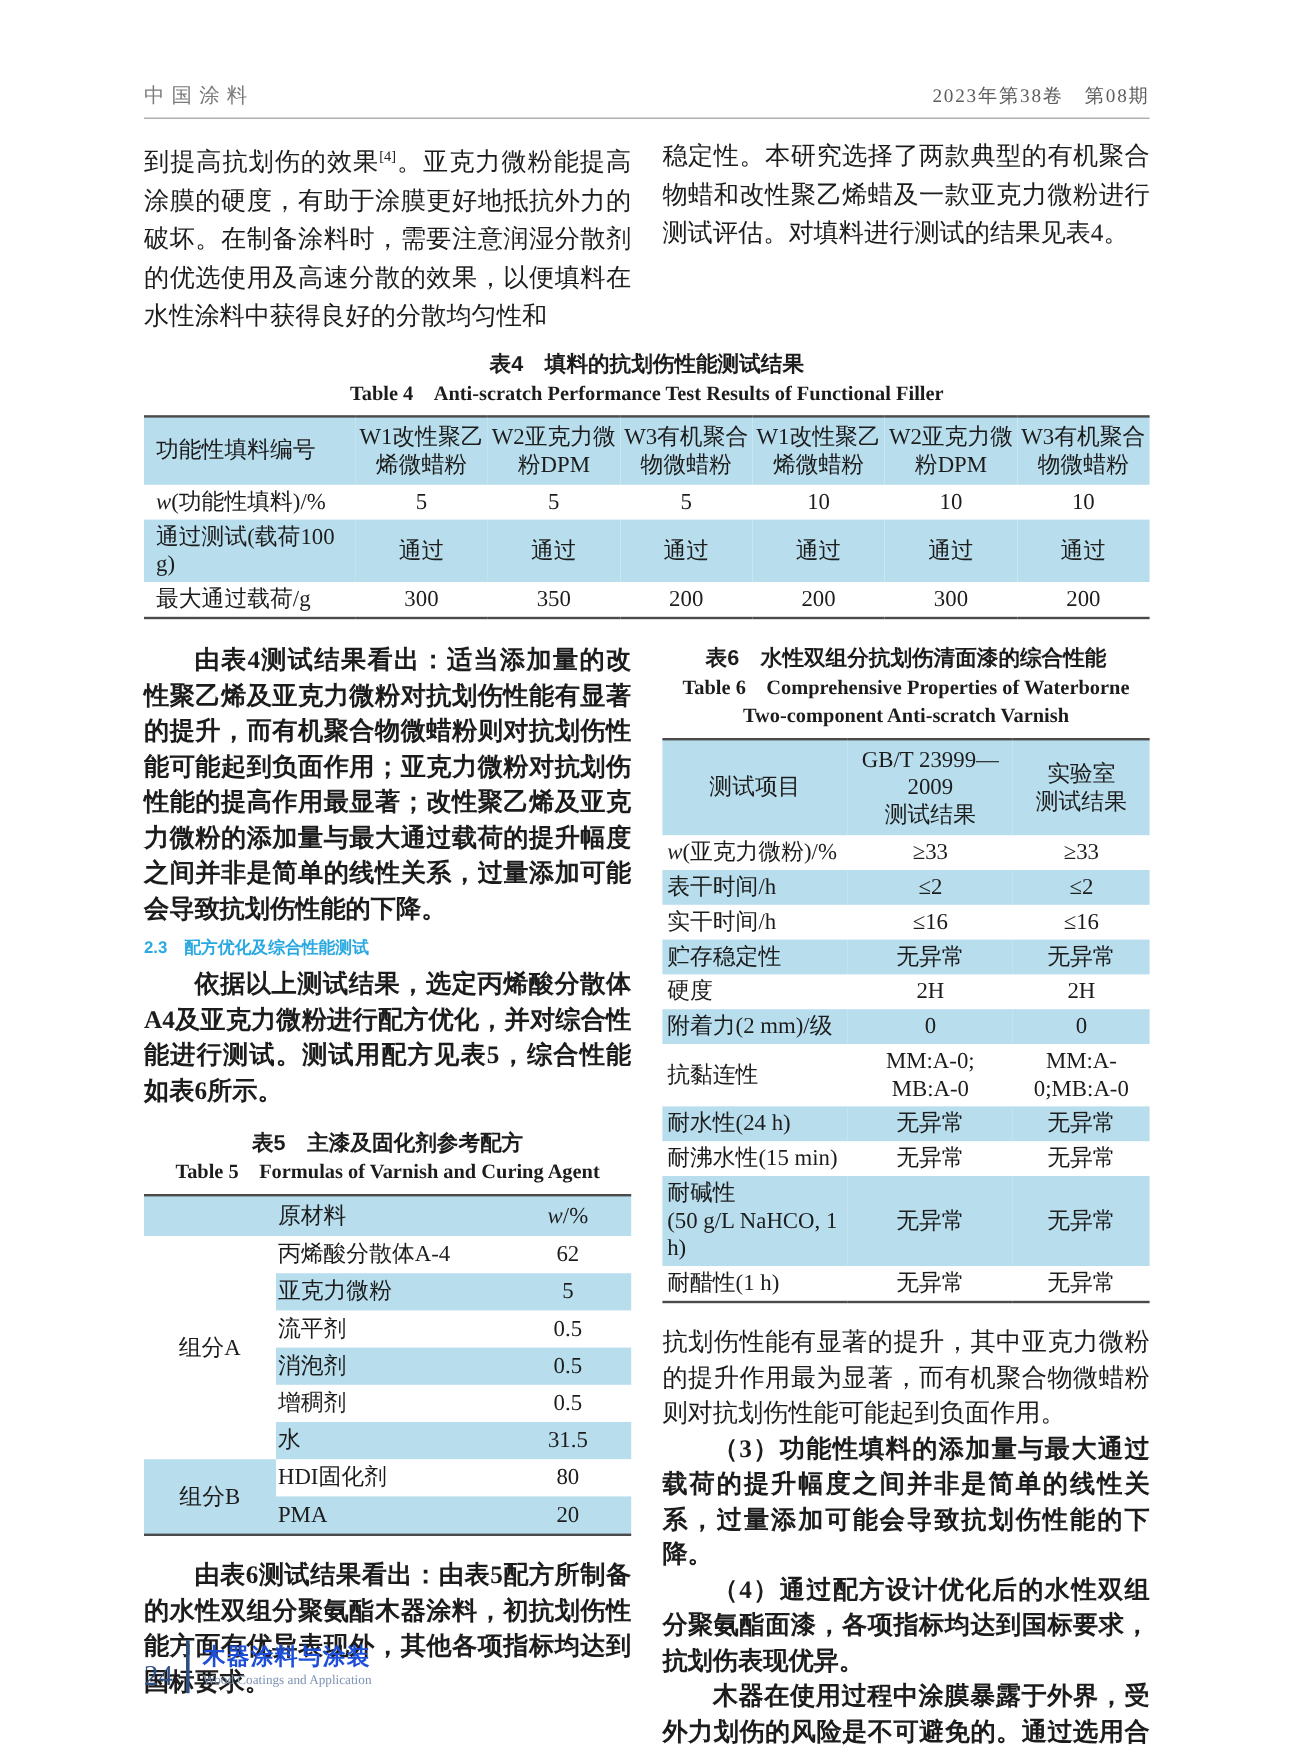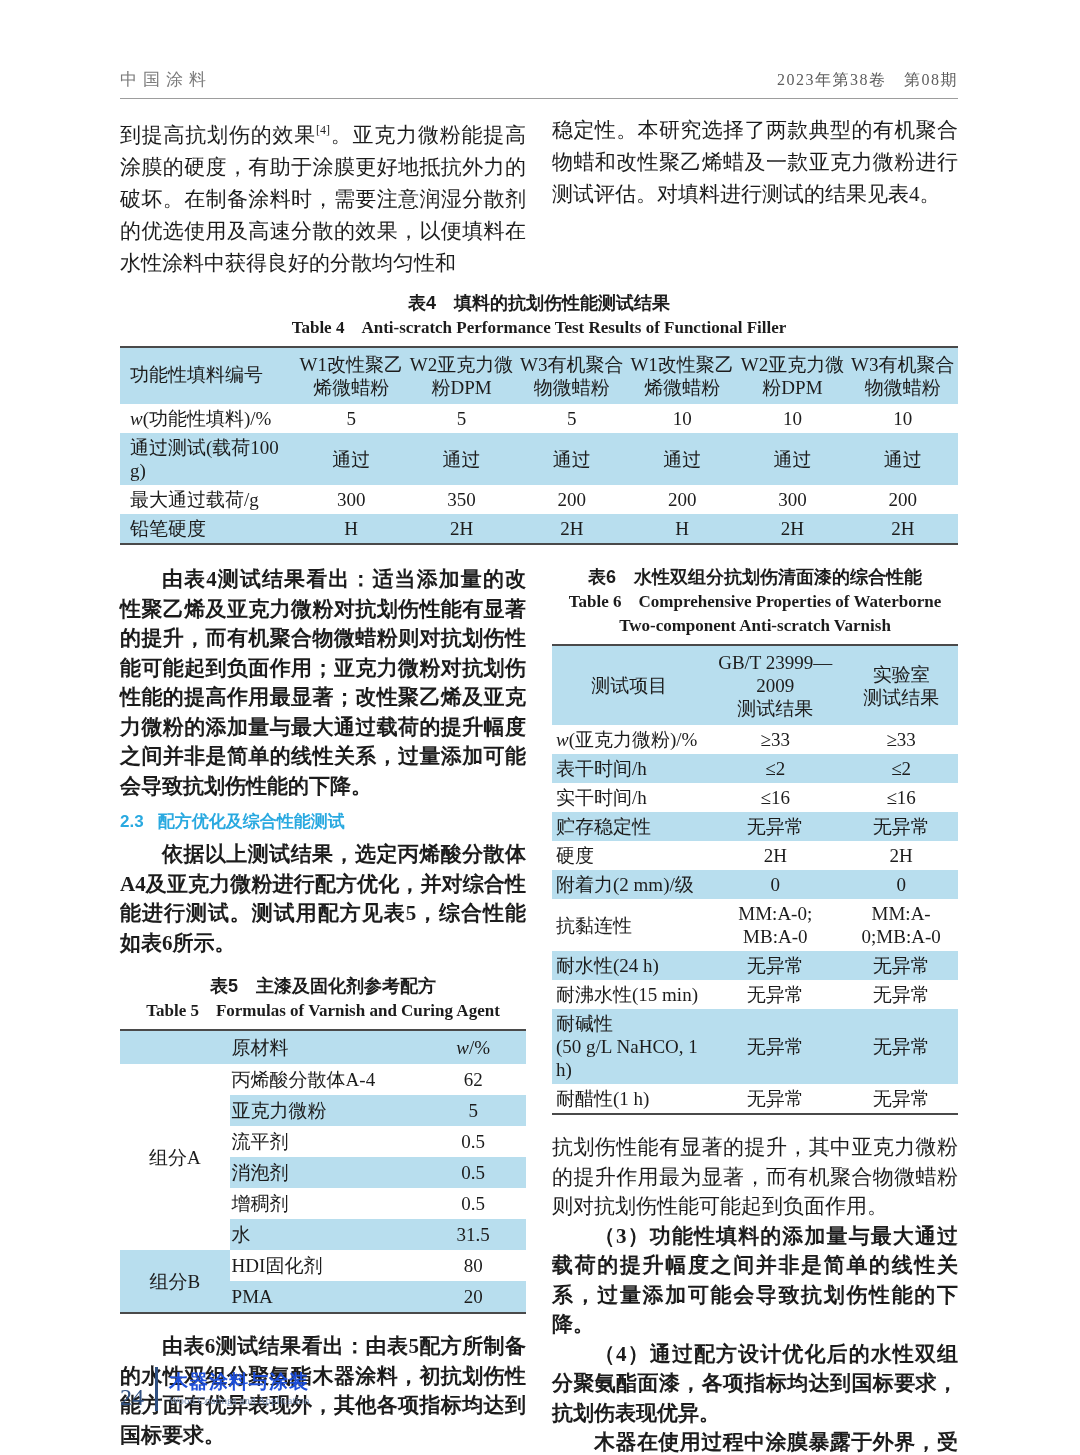--- a/index.html
+++ b/index.html
@@ -52,21 +52,21 @@
   .t6 td{padding:3px 2px;text-align:center;white-space:pre-line;}
   .t6 td.row-label{text-align:left;padding-left:4px;}
   .t6 tbody tr:nth-child(even) td{background:#b8deee;}
 
   
   .main-row{display:flex;gap:26px;margin-top:20px;}
   .col{flex:1;min-width:0;}
   .col p{margin:0;font-size:21px;line-height:29.5px;text-align:justify;}
   .indent{text-indent:2em;font-weight:bold;}
   .sec-heading{color:#29a9e0;font-family:"Liberation Sans","DejaVu Sans",sans-serif;
-    font-weight:bold;font-size:17px;margin:9px 0 7px;}
+    font-weight:bold;font-size:14px;margin:9px 0 7px;}
   .sec-heading .num{margin-right:14px;}
   .tbl-block{margin-top:16px;margin-bottom:18px;}
 
   
   .pg-footer{position:absolute;left:120px;bottom:44px;display:flex;align-items:center;}
   .page-number{font-size:24px;color:#2f4f80;margin-right:11px;align-self:flex-end;}
   .footer-bar{width:3px;height:44px;background:#2f4f80;margin-right:11px;}
   .footer-title-zh{font-size:19px;font-weight:bold;color:#1d4ed8;line-height:22px;
     font-family:"Liberation Sans","DejaVu Sans",sans-serif;letter-spacing:1px;}
   .footer-title-en{font-size:11px;color:#7e93b5;line-height:14px;}
@@ -137,29 +137,20 @@
         </tr>
         <tr>
           <td class="row-label">最大通过载荷/g</td>
           <td>300</td>
           <td>350</td>
           <td>200</td>
           <td>200</td>
           <td>300</td>
           <td>200</td>
         </tr>
-        <tr>
-          <td class="row-label">铅笔硬度</td>
-          <td>H</td>
-          <td>2H</td>
-          <td>2H</td>
-          <td>H</td>
-          <td>2H</td>
-          <td>2H</td>
-        </tr>
       </tbody>
     </table>
   </div>
 
   <div class="main-row">
 
     <div class="col">
       <p class="indent">由表4测试结果看出：适当添加量的改性聚乙烯及亚克力微粉对抗划伤性能有显著的提升，而有机聚合物微蜡粉则对抗划伤性能可能起到负面作用；亚克力微粉对抗划伤性能的提高作用最显著；改性聚乙烯及亚克力微粉的添加量与最大通过载荷的提升幅度之间并非是简单的线性关系，过量添加可能会导致抗划伤性能的下降。</p>
 
       <div class="sec-heading">

